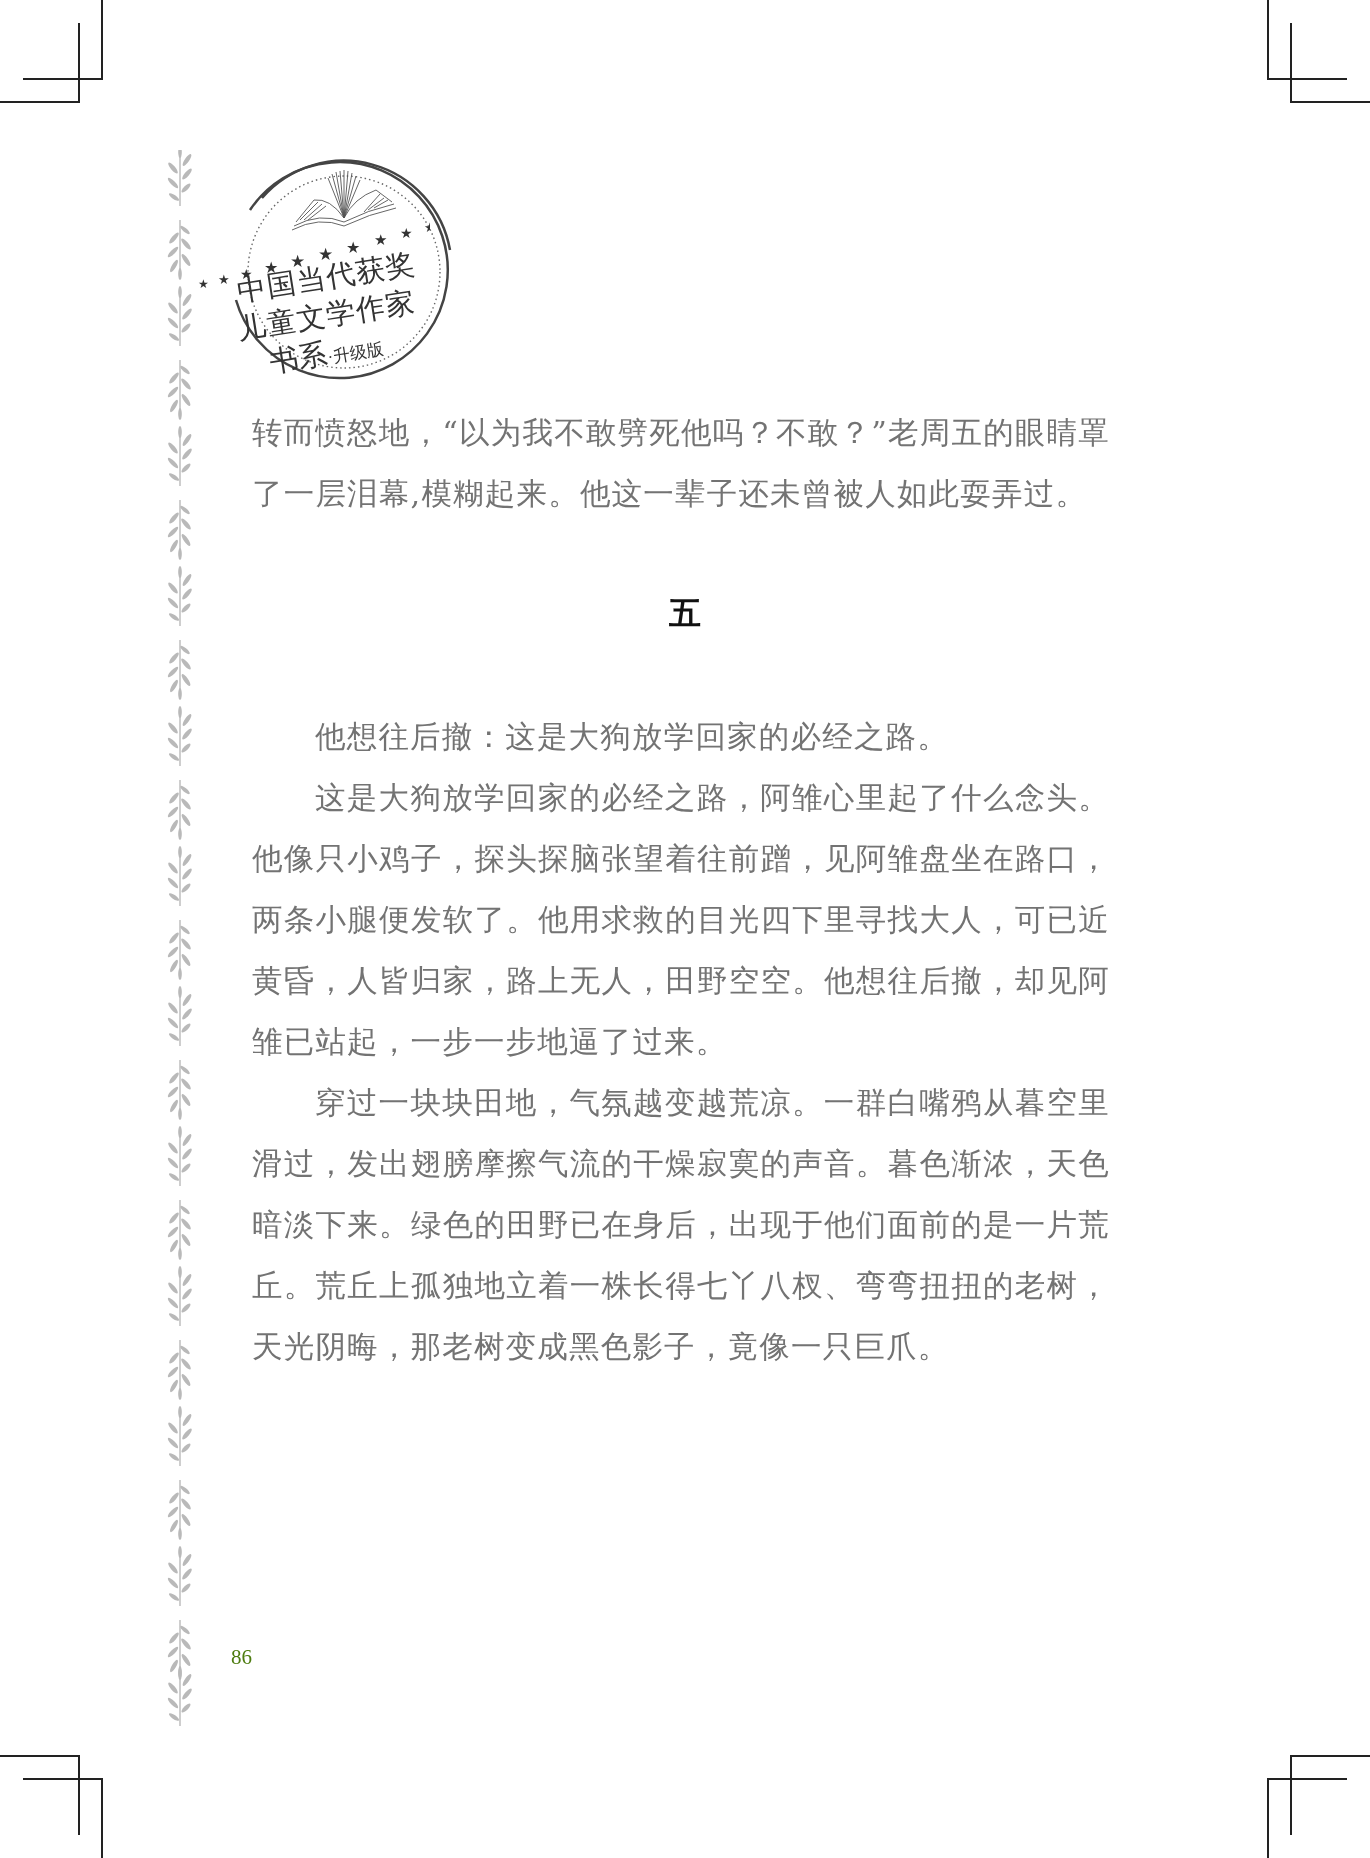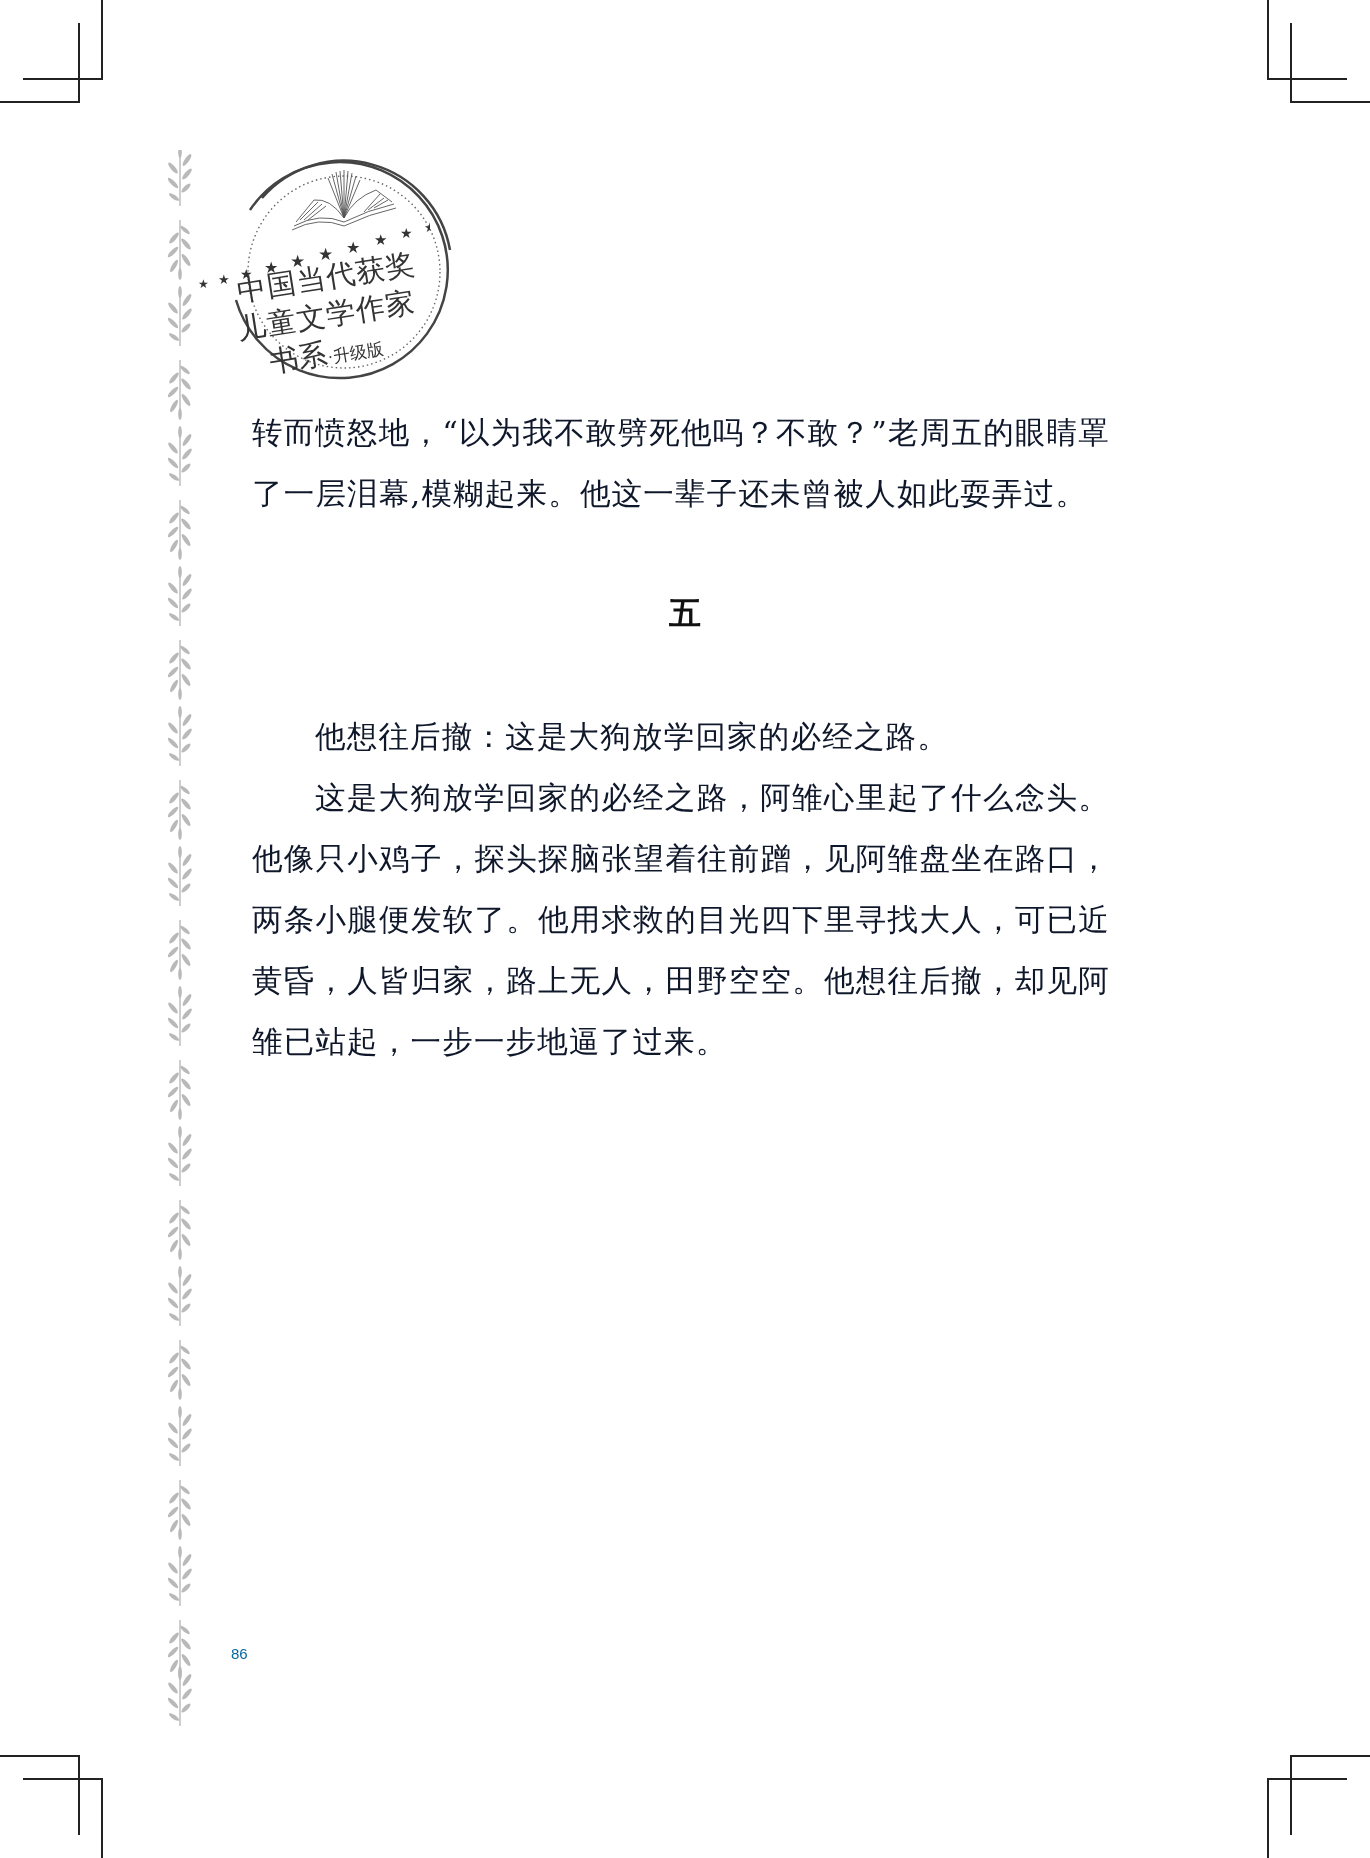--- a/index.html
+++ b/index.html
@@ -62,21 +62,21 @@
     width: 858px;
   }
   .para {
     font-size: 30.5px;
     line-height: 61px;
     margin: 0;
     text-align: justify;
     text-align-last: left;
     letter-spacing: 1.2px;
     font-family: "DejaVu Serif", "Liberation Serif", serif;
-    color: #0f172a;
+    color: #737373;
   }
   .indent { text-indent: 63px; }
 
   .chapter-heading {
     position: absolute;
     left: 0;
     width: 1370px;
     top: 592px;
     text-align: center;
     font-size: 32px;
@@ -88,23 +88,23 @@
     position: absolute;
     left: 252px;
     top: 706px;
     width: 858px;
   }
 
   .page-number {
     position: absolute;
     left: 231px;
     top: 1645px;
-    font-size: 15px;
-    font-family: Liberation Sans, sans-serif;
-    color: #0369a1;
+    font-size: 21px;
+    font-family: Liberation Serif, serif;
+    color: #4d7c0f;
   }
 </style>
 </head>
 <body>
 
 <div class="crop v" style="left:101px; top:0; height:79px;"></div>
 <div class="crop h" style="left:23px; top:78px; width:80px;"></div>
 <div class="crop v" style="left:78px; top:23px; height:80px;"></div>
 <div class="crop h" style="left:0; top:101px; width:80px;"></div>
 
@@ -227,15 +227,16 @@
 
 <div class="content">
   <p class="para">转而愤怒地，“以为我不敢劈死他吗？不敢？”老周五的眼睛罩了一层泪幕,模糊起来。他这一辈子还未曾被人如此耍弄过。</p>
 </div>
 
 <div class="chapter-heading">五</div>
 
 <div class="chapter-body">
   <p class="para indent">他想往后撤：这是大狗放学回家的必经之路。</p>
   <p class="para indent">这是大狗放学回家的必经之路，阿雏心里起了什么念头。他像只小鸡子，探头探脑张望着往前蹭，见阿雏盘坐在路口，两条小腿便发软了。他用求救的目光四下里寻找大人，可已近黄昏，人皆归家，路上无人，田野空空。他想往后撤，却见阿雏已站起，一步一步地逼了过来。</p>
+  <p class="para indent">穿过一块块田地，气氛越变越荒凉。一群白嘴鸦从暮空里滑过，发出翅膀摩擦气流的干燥寂寞的声音。暮色渐浓，天色暗淡下来。绿色的田野已在身后，出现于他们面前的是一片荒丘。荒丘上孤独地立着一株长得七丫八杈、弯弯扭扭的老树，天光阴晦，那老树变成黑色影子，竟像一只巨爪。</p>
 </div>
 
 <div class="page-number">86</div>
 
 </body></html>

